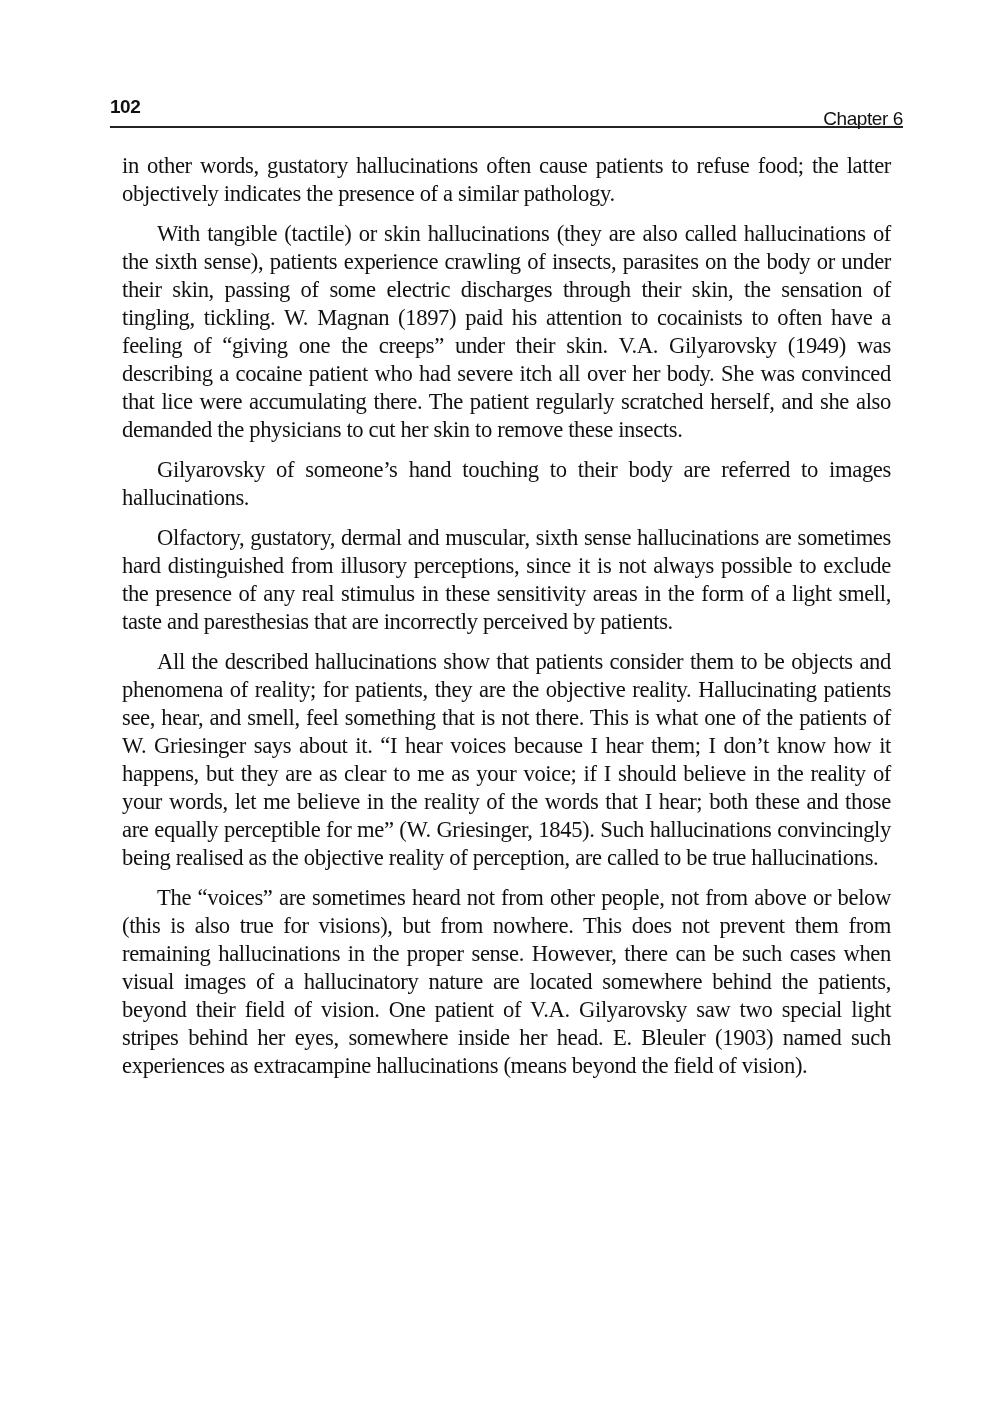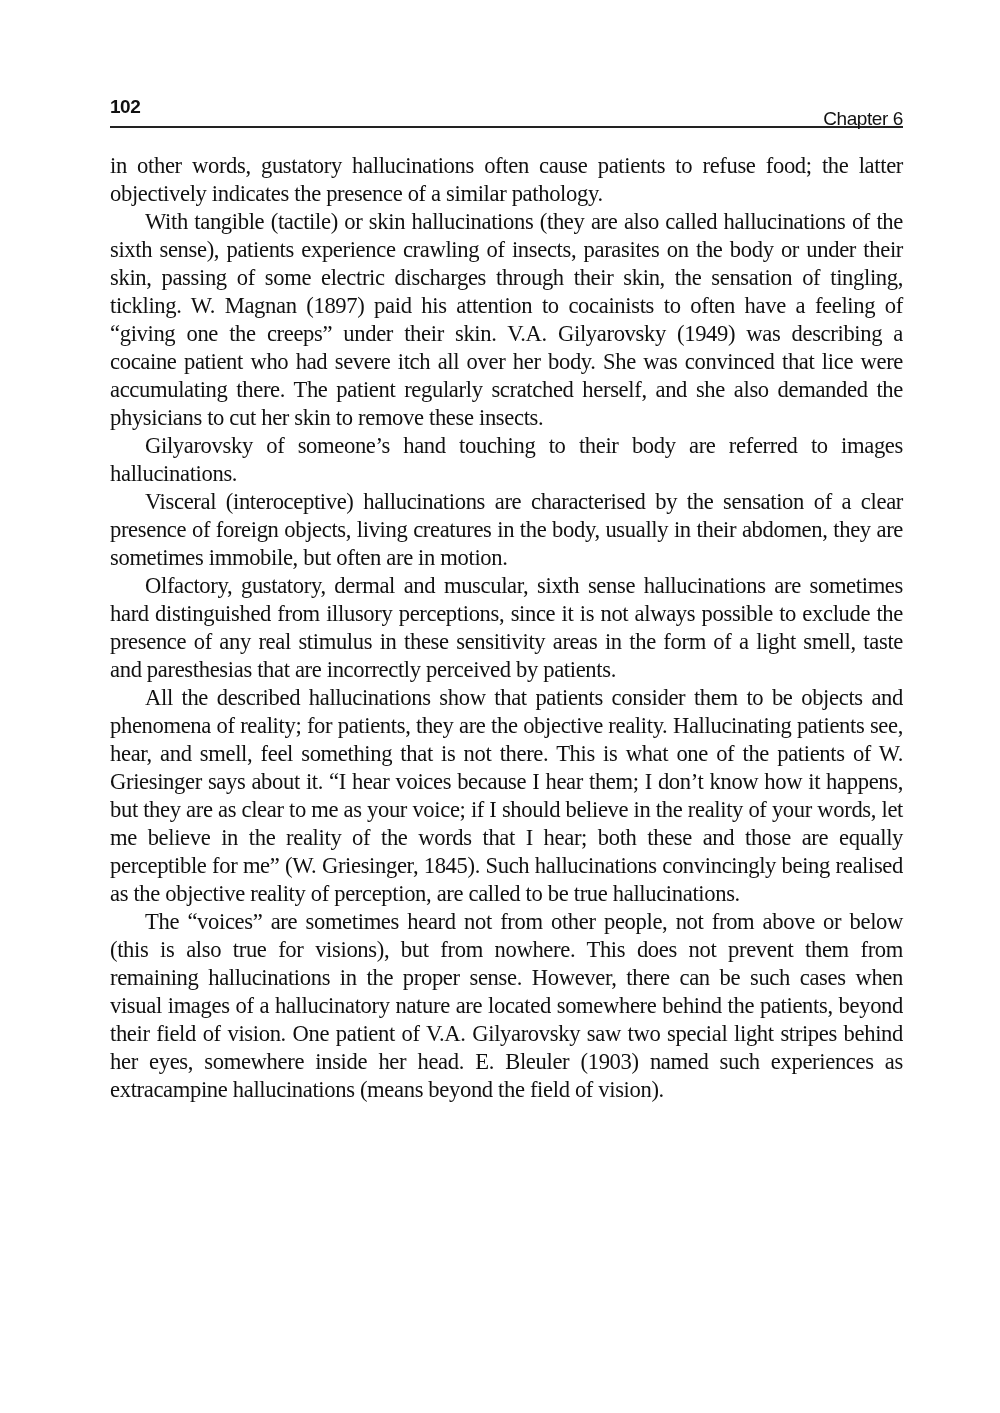--- a/index.html
+++ b/index.html
@@ -10,34 +10,33 @@
     font-family: "Liberation Sans", sans-serif; font-size: 19px;
     padding-bottom: 4px; border-bottom: 2px solid #222; height: 26px;
   }
   .running-head .folio { font-weight: bold; letter-spacing: -0.5px; }
   .running-head .chapter { font-weight: normal; letter-spacing: -0.4px; margin-top: 12px; }
   .body-text {
     margin-top: 24px;
     font-family: "Liberation Serif", serif; font-size: 22.6px; line-height: 28px;
     letter-spacing: -0.35px; text-align: justify; hyphens: none;
   }
-  .body-text p { margin: 0; }
+  .body-text p { margin: 12px; }
   .body-text p.indent { text-indent: 35px; }
   .body-text b { font-weight: normal; }
 </style>
 </head>
 <body>
 
 <div class="page">
   <div class="running-head">
     <span class="folio">102</span>
     <span class="chapter">Chapter 6</span>
   </div>
   <div class="body-text" id="body-text">
       <p class=""><span>in other words, gustatory hallucinations often cause patients to refuse food; the latter objectively indicates the presence of a similar pathology.</span></p>
       <p class="indent"><span>With </span><b>tangible (tactile)</b><span> or </span><b>skin</b><span> hallucinations (they are also called hallucinations of the sixth sense), patients experience crawling of insects, parasites on the body or under their skin, passing of some electric discharges through their skin, the sensation of tingling, tickling. W. Magnan (1897) paid his attention to cocainists to often have a feeling of “giving one the creeps” under their skin. V.A. Gilyarovsky (1949) was describing a cocaine patient who had severe itch all over her body. She was convinced that lice were accumulating there. The patient regularly scratched herself, and she also demanded the physicians to cut her skin to remove these insects.</span></p>
       <p class="indent"><span>Gilyarovsky of someone’s hand touching to their body are referred to </span><b>images</b><span> hallucinations.</span></p>
-      <p class="indent"><b>Visceral (interoceptive)</b><span> hallucinations are characterised by the sensation of a clear presence of foreign objects, living creatures in the body, usually in their abdomen, they are sometimes immobile, but often are in motion.</span></p>
       <p class="indent"><span>Olfactory, gustatory, dermal and muscular, sixth sense hallucinations are sometimes hard distinguished from illusory perceptions, since it is not always possible to exclude the presence of any real stimulus in these sensitivity areas in the form of a light smell, taste and paresthesias that are incorrectly perceived by patients.</span></p>
       <p class="indent"><span>All the described hallucinations show that patients consider them to be objects and phenomena of reality; for patients, they are the objective reality. Hallucinating patients see, hear, and smell, feel something that is not there. This is what one of the patients of W. Griesinger says about it. “I hear voices because I hear them; I don’t know how it happens, but they are as clear to me as your voice; if I should believe in the reality of your words, let me believe in the reality of the words that I hear; both these and those are equally perceptible for me” (W. Griesinger, 1845). Such hallucinations convincingly being realised as the objective reality of perception, are called to be </span><b>true</b><span> hallucinations.</span></p>
       <p class="indent"><span>The “voices” are sometimes heard not from other people, not from above or below (this is also true for visions), but from nowhere. This does not prevent them from remaining hallucinations in the proper sense. However, there can be such cases when visual images of a hallucinatory nature are located somewhere behind the patients, beyond their field of vision. One patient of V.A. Gilyarovsky saw two special light stripes behind her eyes, somewhere inside her head. E. Bleuler (1903) named such experiences as </span><b>extracampine</b><span> hallucinations (means beyond the field of vision).</span></p>
     </div>
 </div>
 
 </body></html>

